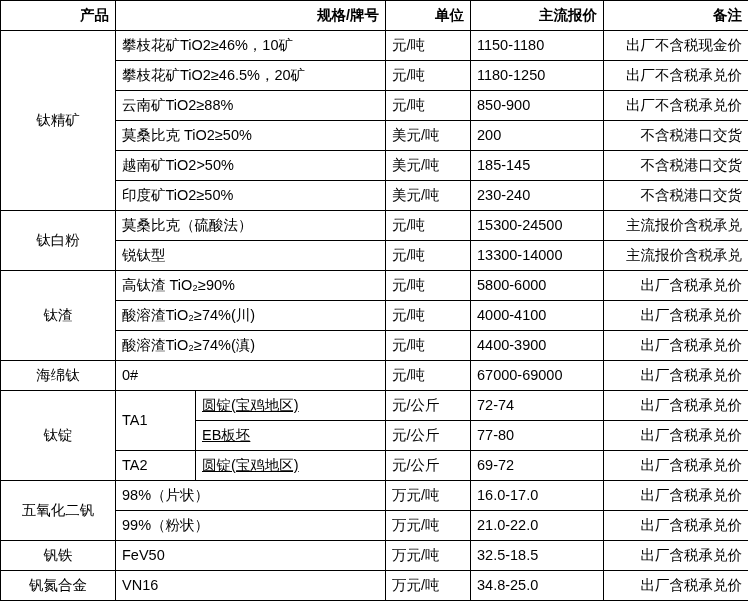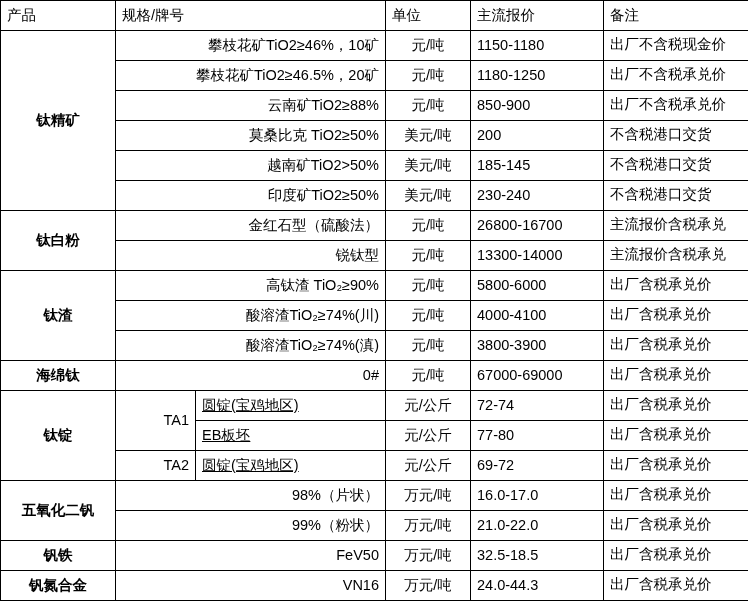--- a/index.html
+++ b/index.html
@@ -23,51 +23,50 @@
   #price-table td {
     border: 1px solid #000000;
     font-size: 14.5px;
     line-height: 1.15;
     padding: 2px 6px;
     vertical-align: middle;
     white-space: nowrap;
     overflow: hidden;
   }
   .hdr {
-    text-align: left;
+    text-align: right;
+    font-weight: bold;
+    font-size: 15.5px;
+  }
+  .cat {
+    text-align: center;
     font-weight: normal;
     font-size: 15.5px;
   }
-  .cat {
-    text-align: center;
-    font-weight: bold;
-    font-size: 15.5px;
-  }
   .spec {
+    text-align: left;
+    font-size: 14.5px;
+  }
+  .spec-c {
+    text-align: left;
+    font-size: 14.5px;
+    text-decoration: underline;
+  }
+  .unit {
+    text-align: left;
+    font-size: 14.5px;
+  }
+  .price {
+    text-align: left;
+    font-size: 14.5px;
+    margin-top: 12px;
+  }
+  .note {
     text-align: right;
     font-size: 14.5px;
-  }
-  .spec-c {
-    text-align: left;
-    font-size: 14.5px;
-    text-decoration: underline;
-  }
-  .unit {
-    text-align: center;
-    font-size: 14.5px;
-  }
-  .price {
-    text-align: left;
-    font-size: 14.5px;
-    margin-top: 12px;
-  }
-  .note {
-    text-align: left;
-    font-size: 14.5px;
-    font-family: Liberation Mono, monospace;
   }
 </style>
 </head>
 <body>
 
 <table id="price-table">
   <colgroup>
     <col style="width:115px">
     <col style="width:80px">
     <col style="width:190px">
@@ -118,23 +117,23 @@
     </tr>
     <tr>
       <td class="spec" colspan="2">印度矿TiO2≥50%</td>
       <td class="unit">美元/吨</td>
       <td class="price">230-240</td>
       <td class="note">不含税港口交货</td>
     </tr>
 
     <tr>
       <td class="cat" rowspan="2">钛白粉</td>
-      <td class="spec" colspan="2">金红石型（硫酸法）</td>
-      <td class="unit">元/吨</td>
-      <td class="price">26800-16700</td>
+      <td class="spec" colspan="2">莫桑比克（硫酸法）</td>
+      <td class="unit">元/吨</td>
+      <td class="price">15300-24500</td>
       <td class="note">主流报价含税承兑</td>
     </tr>
     <tr>
       <td class="spec" colspan="2">锐钛型</td>
       <td class="unit">元/吨</td>
       <td class="price">13300-14000</td>
       <td class="note">主流报价含税承兑</td>
     </tr>
 
     <tr>
@@ -146,21 +145,21 @@
     </tr>
     <tr>
       <td class="spec" colspan="2">酸溶渣TiO₂≥74%(川)</td>
       <td class="unit">元/吨</td>
       <td class="price">4000-4100</td>
       <td class="note">出厂含税承兑价</td>
     </tr>
     <tr>
       <td class="spec" colspan="2">酸溶渣TiO₂≥74%(滇)</td>
       <td class="unit">元/吨</td>
-      <td class="price">3800-3900</td>
+      <td class="price">4400-3900</td>
       <td class="note">出厂含税承兑价</td>
     </tr>
 
     <tr>
       <td class="cat">海绵钛</td>
       <td class="spec" colspan="2">0#</td>
       <td class="unit">元/吨</td>
       <td class="price">67000-69000</td>
       <td class="note">出厂含税承兑价</td>
     </tr>
@@ -206,17 +205,17 @@
       <td class="spec" colspan="2">FeV50</td>
       <td class="unit">万元/吨</td>
       <td class="price">32.5-18.5</td>
       <td class="note">出厂含税承兑价</td>
     </tr>
 
     <tr>
       <td class="cat">钒氮合金</td>
       <td class="spec" colspan="2">VN16</td>
       <td class="unit">万元/吨</td>
-      <td class="price">24.0-44.3</td>
+      <td class="price">34.8-25.0</td>
       <td class="note">出厂含税承兑价</td>
     </tr>
   </tbody>
 </table>
 
 </body></html>

